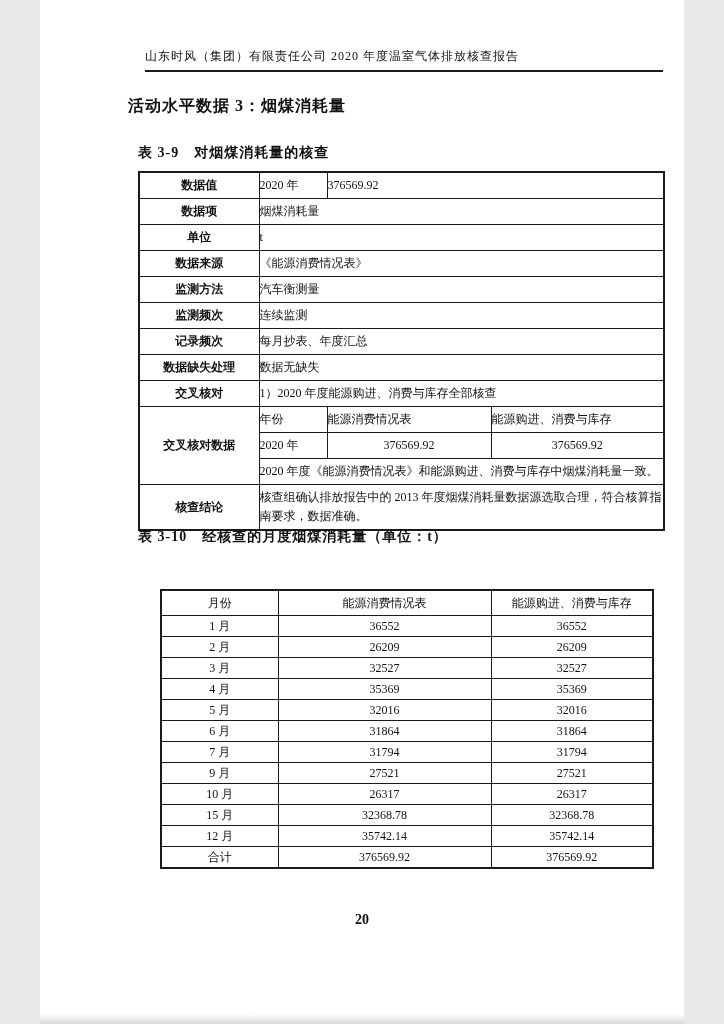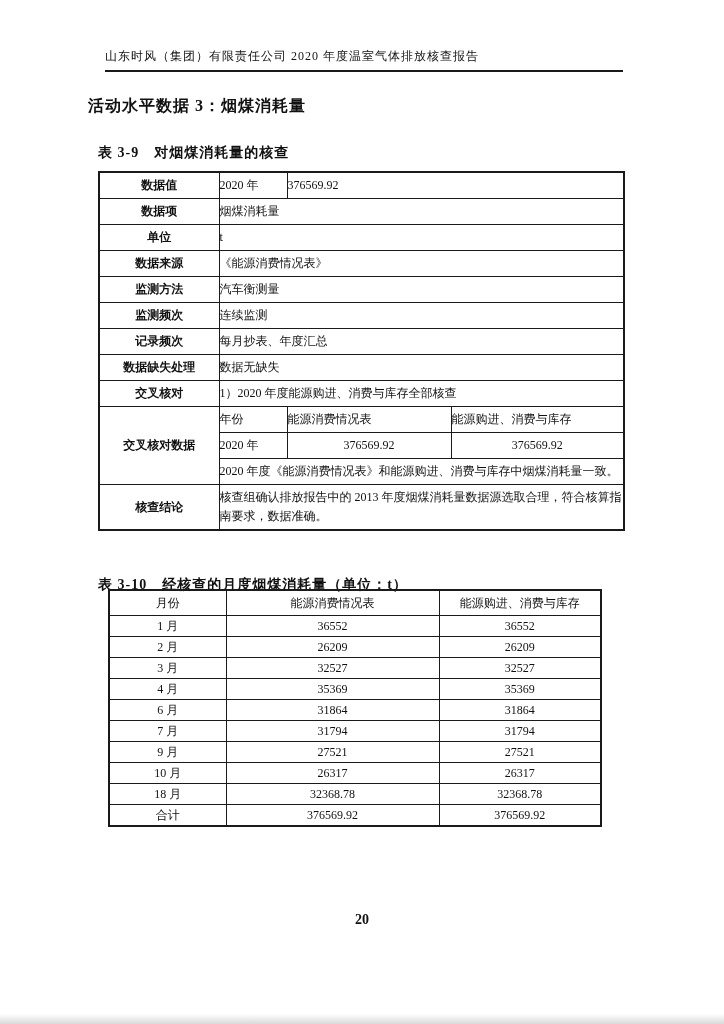--- a/index.html
+++ b/index.html
@@ -1,19 +1,19 @@
 <!DOCTYPE html>
 <html><head>
 <meta charset="utf-8">
 <style>
   * { margin:0; padding:0; box-sizing:border-box; }
   html,body { background:#e9e9e9; }
   .page {
     position:relative;
-    width:724px; height:1024px;
+    width:644px; height:1024px;
     background:#ffffff;
     font-family:"Liberation Serif","DejaVu Serif",serif;
     color:#111111;
     overflow:hidden;
     margin:0 auto;
   }
   .doc-header {
     position:absolute; left:105px; top:48px; width:518px;
     font-size:12px; letter-spacing:1px;
     padding-bottom:5px;
@@ -22,21 +22,21 @@
   }
   .section-heading {
     position:absolute; left:88px; top:96px;
     font-size:16px; font-weight:bold; letter-spacing:1px;
   }
   .caption {
     position:absolute; left:98px; width:524px;
     text-align:left; font-weight:bold; font-size:14px; letter-spacing:1px;
   }
   .caption-39  { top:144px; }
-  .caption-310 { top:576px; }
+  .caption-310 { top:528px; }
   table { border-collapse:collapse; table-layout:fixed; }
   .t39 {
     position:absolute; left:98px; top:171px; width:525px;
     font-size:12px;
     border:2px solid #1a1a1a;
   }
   .t39 td {
     border:1px solid #1a1a1a;
     padding:3px 0;
     height:26px;
@@ -44,21 +44,21 @@
     vertical-align:middle;
     text-align:left;
     word-break:break-all;
   }
   .t39 td.lbl {
     text-align:center; font-weight:bold;
     padding:3px 2px;
   }
   .t39 td.num { text-align:center; }
   .t310 {
-    position:absolute; left:108px; top:589px; width:492px;
+    position:absolute; left:120px; top:589px; width:492px;
     font-size:12px; text-align:center;
     border:2px solid #1a1a1a;
   }
   .t310 td {
     border:1px solid #1a1a1a;
     padding:2px 4px;
     height:21px;
     line-height:16px;
     vertical-align:middle;
   }
@@ -177,43 +177,53 @@
       <td>3 月</td>
       <td>32527</td>
       <td>32527</td>
     </tr>
     <tr>
       <td>4 月</td>
       <td>35369</td>
       <td>35369</td>
     </tr>
     <tr>
+      <td>5 月</td>
+      <td>32016</td>
+      <td>32016</td>
+    </tr>
+    <tr>
       <td>6 月</td>
       <td>31864</td>
       <td>31864</td>
     </tr>
     <tr>
       <td>7 月</td>
       <td>31794</td>
       <td>31794</td>
     </tr>
     <tr>
       <td>9 月</td>
       <td>27521</td>
       <td>27521</td>
     </tr>
     <tr>
       <td>10 月</td>
       <td>26317</td>
       <td>26317</td>
     </tr>
     <tr>
-      <td>18 月</td>
+      <td>15 月</td>
       <td>32368.78</td>
       <td>32368.78</td>
+    </tr>
+    <tr>
+      <td>12 月</td>
+      <td>35742.14</td>
+      <td>35742.14</td>
     </tr>
     <tr>
       <td>合计</td>
       <td>376569.92</td>
       <td>376569.92</td>
     </tr>
   </tbody>
     </table>
 
   <div class="page-number">20</div>

